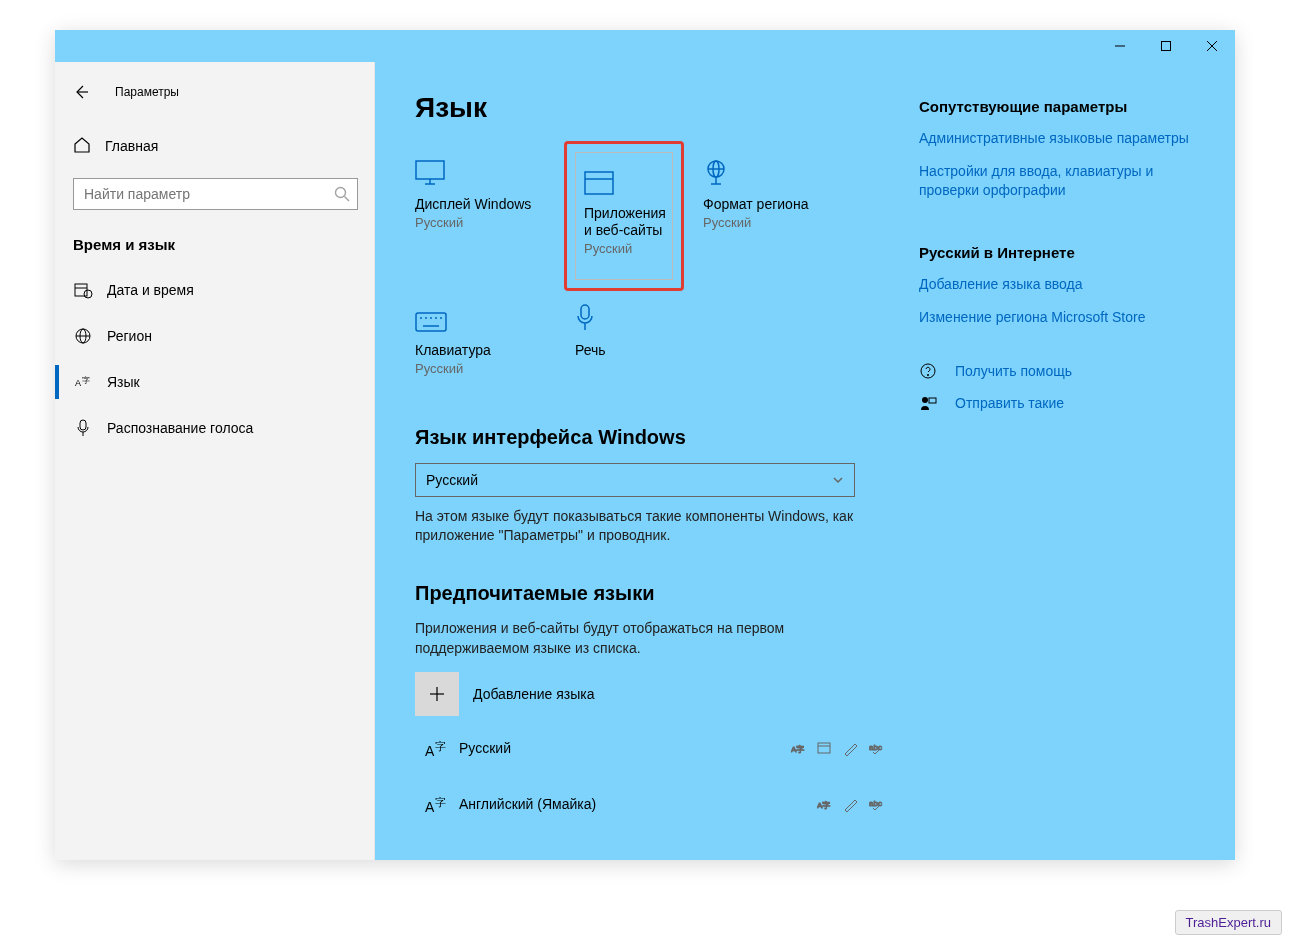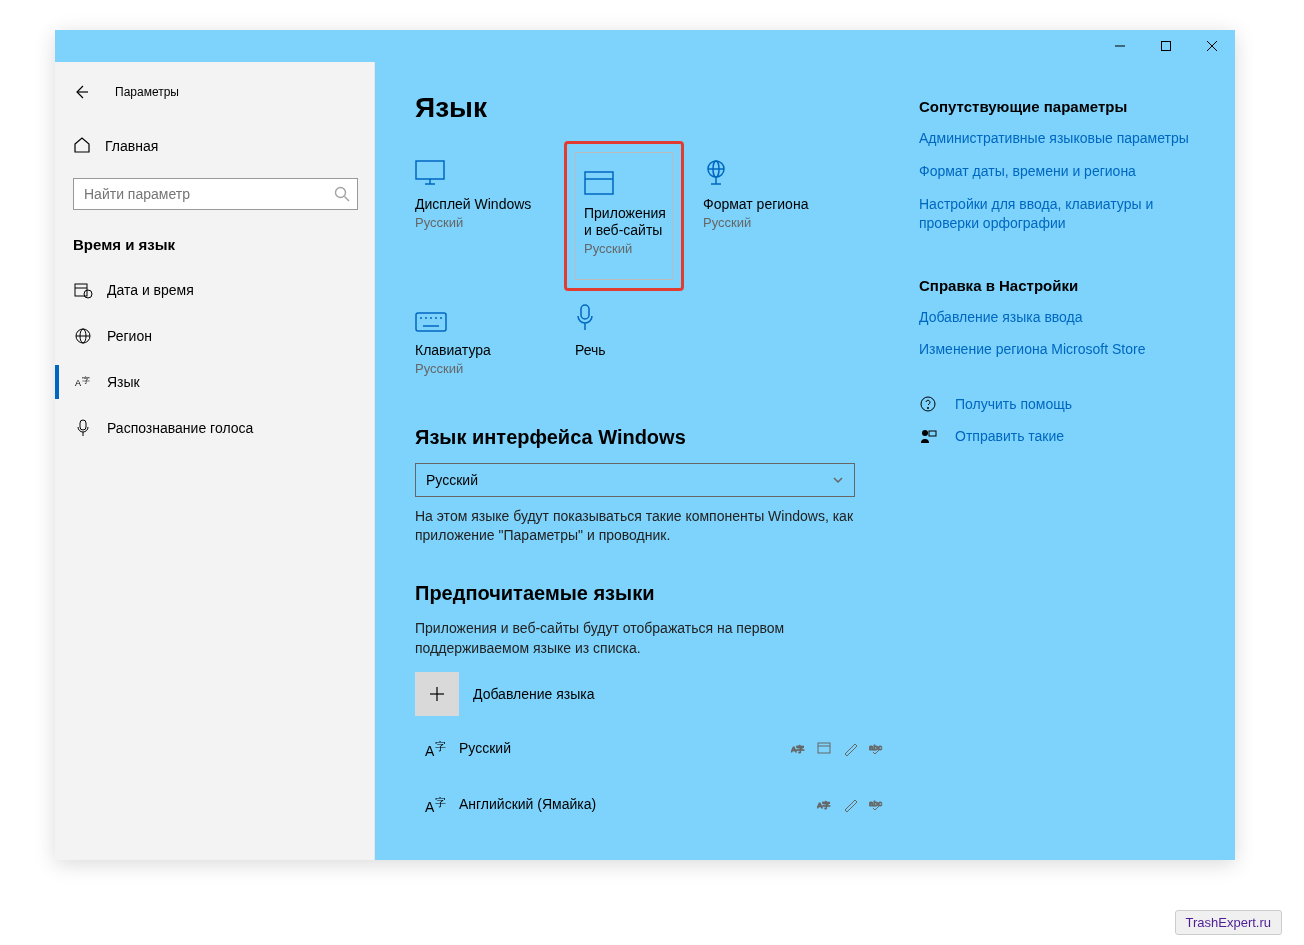--- a/index.html
+++ b/index.html
@@ -275,24 +275,23 @@
                 <text x="0" y="10" font-size="8" fill="#666">abc</text>
                 <path d="M4 12 l2 2 l4 -4"></path>
               </svg>
           </div>
         </div>
       </div>
 
       <div class="aside">
         <h3>Сопутствующие параметры</h3>
         <a class="link">Административные языковые параметры</a>
-        <a class="link">Формат даты, времени и региона</a>
         <a class="link">Настройки для ввода, клавиатуры и проверки орфографии</a>
         <div style="height:30px"></div>
-        <h3>Справка в Настройки</h3>
+        <h3>Русский в Интернете</h3>
         <a class="link">Добавление языка ввода</a>
         <a class="link">Изменение региона Microsoft Store</a>
         <div style="height:22px"></div>
         <div class="help-row">
           <span class="hic">
               <svg viewBox="0 0 18 18" fill="none" stroke="#000">
                 <circle cx="9" cy="9" r="7"></circle>
                 <path d="M7 7 a2 2 0 1 1 3 2 l-1 1"></path>
                 <circle cx="9" cy="13" r="0.6" fill="#000"></circle>
               </svg>

